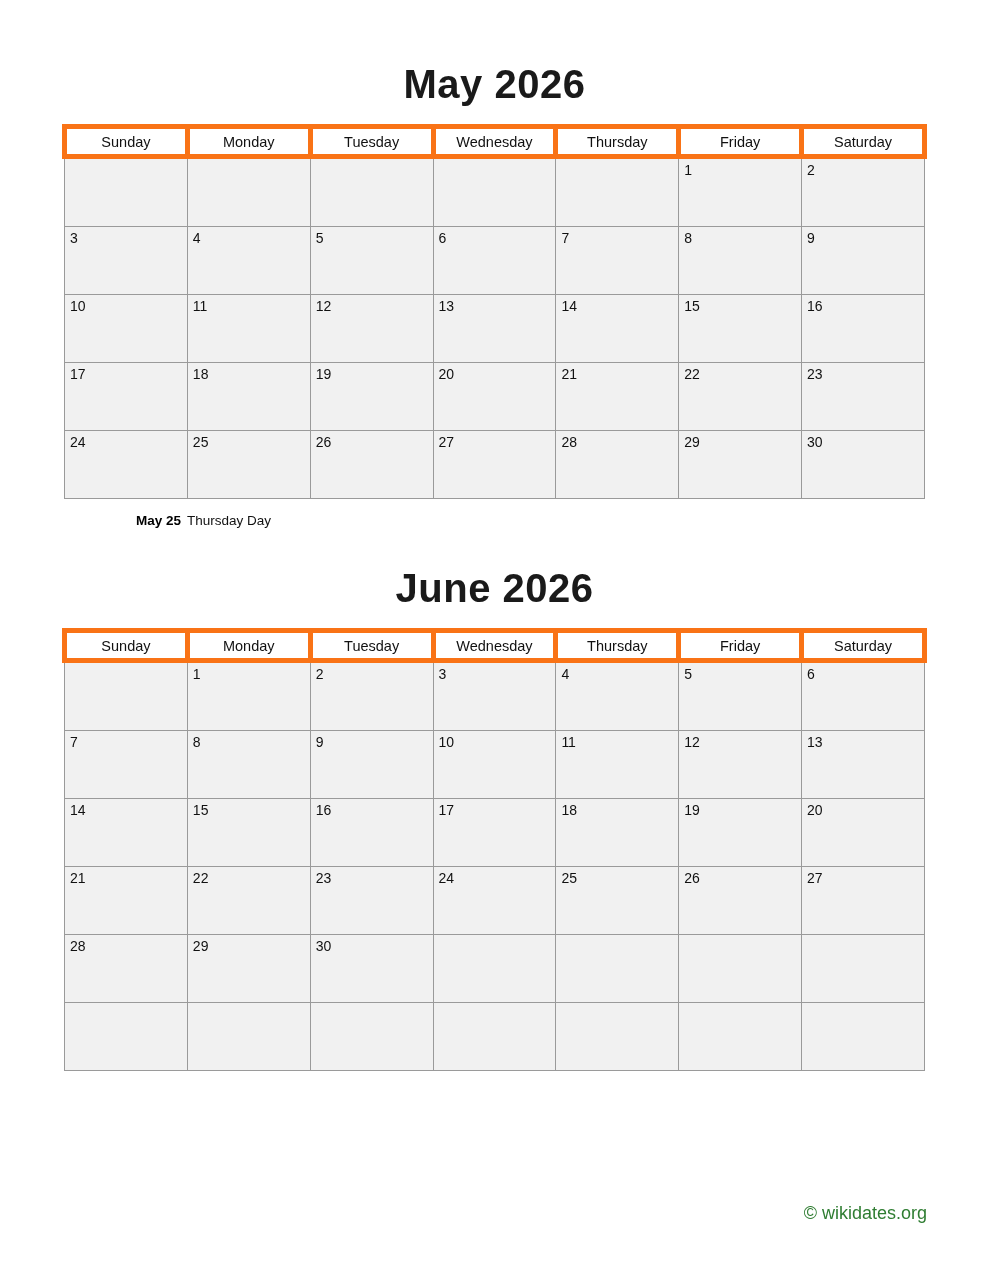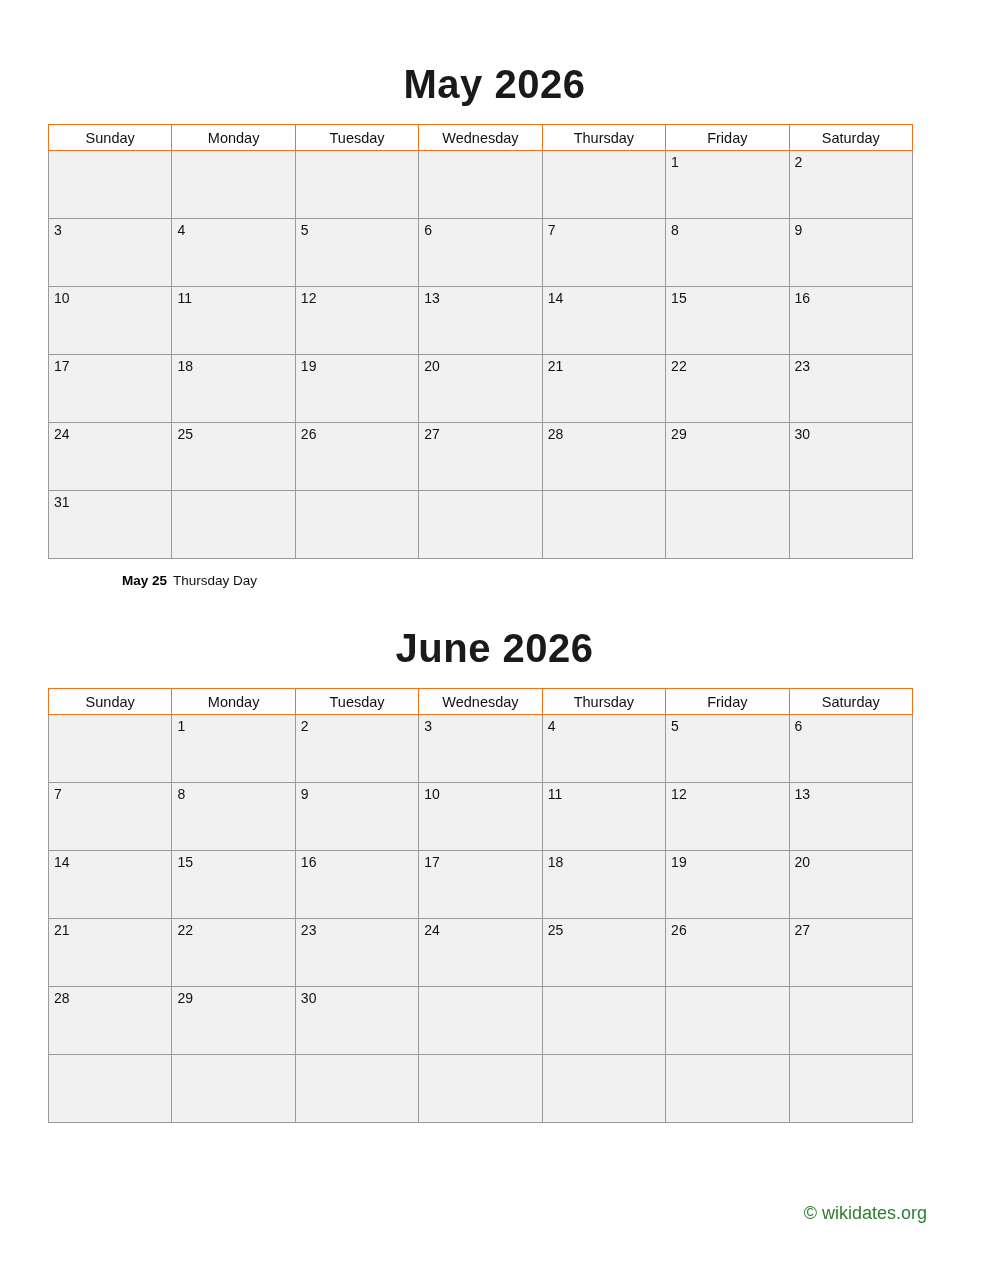--- a/index.html
+++ b/index.html
@@ -12,21 +12,21 @@
     background: #ffffff;
     font-family: "Liberation Sans", sans-serif;
     color: #000000;
     overflow: hidden;
   }
   .page {
     position: relative;
     width: 989px;
     height: 1280px;
     box-sizing: border-box;
-    padding: 0 48px;
+    padding: 0 62px;
   }
   .month-title {
     text-align: center;
     font-size: 40px;
     font-weight: bold;
     letter-spacing: 0.5px;
     color: #1a1a1a;
     font-family: "Liberation Sans", sans-serif;
   }
   #may-title {
@@ -40,21 +40,21 @@
     margin: 12px;
     line-height: 48px;
   }
   table.calendar {
     border-collapse: collapse;
     width: 865px;
     table-layout: fixed;
     margin-top: 16px;
   }
   table.calendar th {
-    border: 1px solid #f97316;
+    border: 5px solid #f97316;
     background: #ffffff;
     font-size: 14.5px;
     font-weight: normal;
     color: #111111;
     height: 25px;
     padding: 0;
     text-align: center;
     vertical-align: middle;
   }
   table.calendar td {
@@ -151,29 +151,20 @@
       </tr>
       <tr>
         <td>24</td>
         <td>25</td>
         <td>26</td>
         <td>27</td>
         <td>28</td>
         <td>29</td>
         <td>30</td>
       </tr>
-      <tr>
-        <td>31</td>
-        <td></td>
-        <td></td>
-        <td></td>
-        <td></td>
-        <td></td>
-        <td></td>
-      </tr>
     </tbody>
   </table>
 
   <div class="holiday-line">
     <span class="holiday-date">May 25</span><span class="holiday-name">Thursday Day</span>
   </div>
 
   <h1 class="month-title" id="june-title">June 2026</h1>
 
   <table class="calendar">

